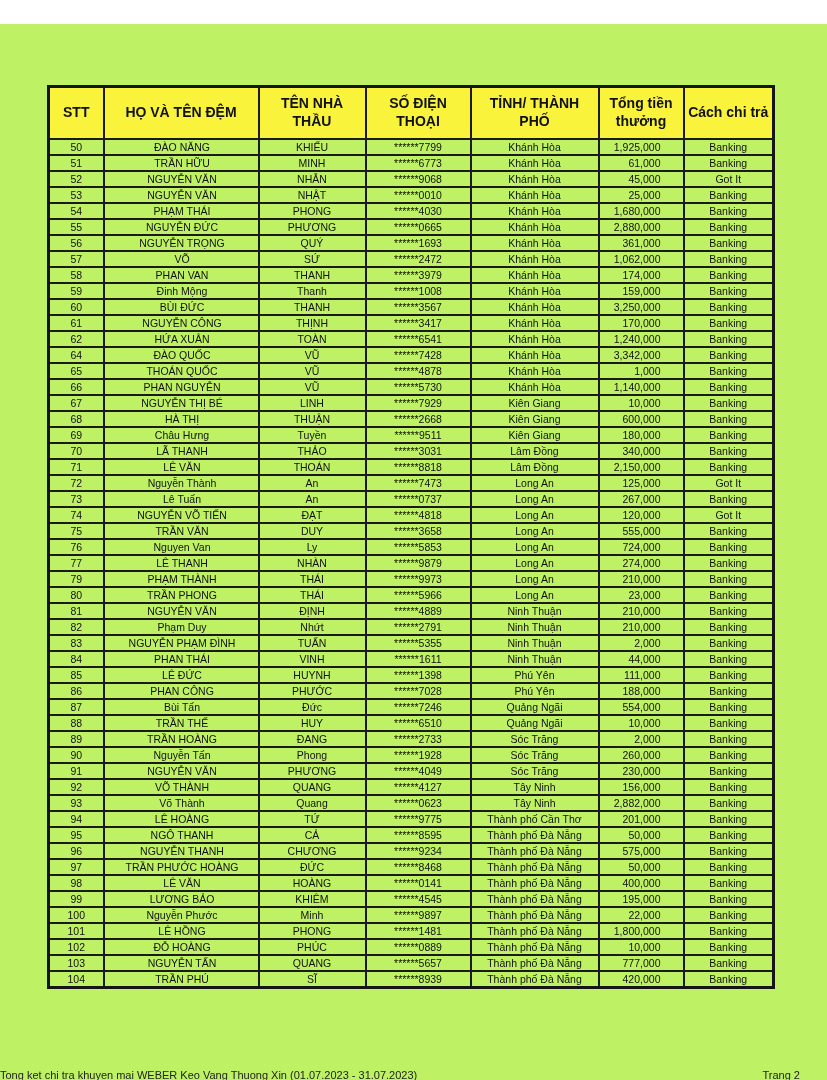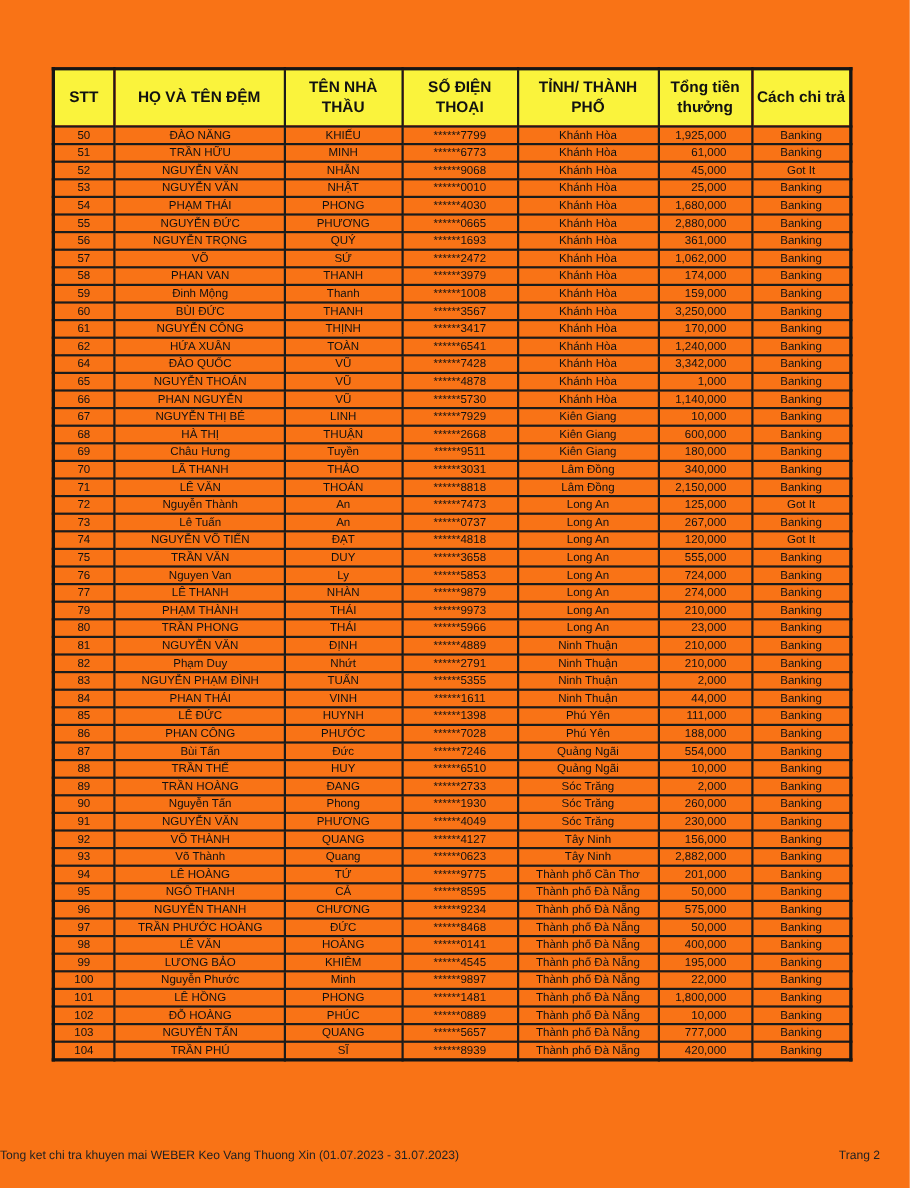--- a/index.html
+++ b/index.html
@@ -4,21 +4,21 @@
 <style>
   * { margin: 0; padding: 0; box-sizing: border-box; }
   html, body { background: #ffffff; }
   body {
     width: 827px; height: 1080px;
     position: relative;
     font-family: "Liberation Sans", "DejaVu Sans", sans-serif;
     color: #1a1a1a;
     overflow: hidden;
   }
-  .sheet { position: absolute; inset: 0; background: #f97316; }
+  .sheet { position: absolute; inset: 0; background: #bef264; margin-top: 24px; }
 
   table.payout {
     position: absolute;
     left: 47px; top: 61px;
     width: 727px;
     border-collapse: collapse;
     table-layout: fixed;
     border: 3px solid #151515;
   }
   table.payout th, table.payout td {
@@ -212,21 +212,21 @@
           <td class="col-stt">64</td>
           <td class="col-ho_ten_dem">ĐÀO QUỐC</td>
           <td class="col-ten_nha_thau">VŨ</td>
           <td class="col-so_dien_thoai">******7428</td>
           <td class="col-tinh_thanh_pho">Khánh Hòa</td>
           <td class="col-tong_tien_thuong">3,342,000</td>
           <td class="col-cach_chi_tra">Banking</td>
         </tr>
         <tr>
           <td class="col-stt">65</td>
-          <td class="col-ho_ten_dem">NGUYỄN THOÁN</td>
+          <td class="col-ho_ten_dem">THOÁN QUỐC</td>
           <td class="col-ten_nha_thau">VŨ</td>
           <td class="col-so_dien_thoai">******4878</td>
           <td class="col-tinh_thanh_pho">Khánh Hòa</td>
           <td class="col-tong_tien_thuong">1,000</td>
           <td class="col-cach_chi_tra">Banking</td>
         </tr>
         <tr>
           <td class="col-stt">66</td>
           <td class="col-ho_ten_dem">PHAN NGUYỄN</td>
           <td class="col-ten_nha_thau">VŨ</td>
@@ -430,21 +430,21 @@
           <td class="col-ten_nha_thau">ĐANG</td>
           <td class="col-so_dien_thoai">******2733</td>
           <td class="col-tinh_thanh_pho">Sóc Trăng</td>
           <td class="col-tong_tien_thuong">2,000</td>
           <td class="col-cach_chi_tra">Banking</td>
         </tr>
         <tr>
           <td class="col-stt">90</td>
           <td class="col-ho_ten_dem">Nguyễn Tấn</td>
           <td class="col-ten_nha_thau">Phong</td>
-          <td class="col-so_dien_thoai">******1930</td>
+          <td class="col-so_dien_thoai">******1928</td>
           <td class="col-tinh_thanh_pho">Sóc Trăng</td>
           <td class="col-tong_tien_thuong">260,000</td>
           <td class="col-cach_chi_tra">Banking</td>
         </tr>
         <tr>
           <td class="col-stt">91</td>
           <td class="col-ho_ten_dem">NGUYỄN VĂN</td>
           <td class="col-ten_nha_thau">PHƯƠNG</td>
           <td class="col-so_dien_thoai">******4049</td>
           <td class="col-tinh_thanh_pho">Sóc Trăng</td>

